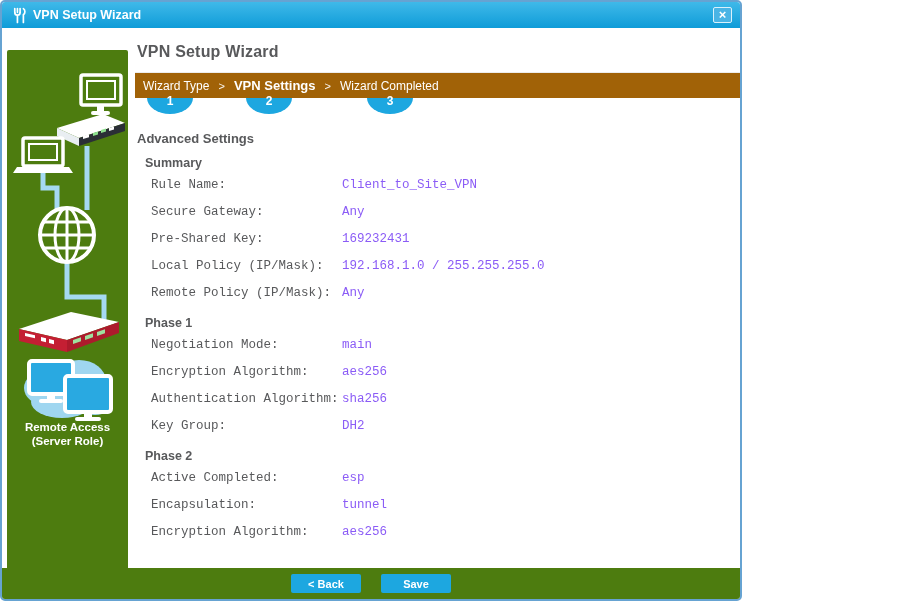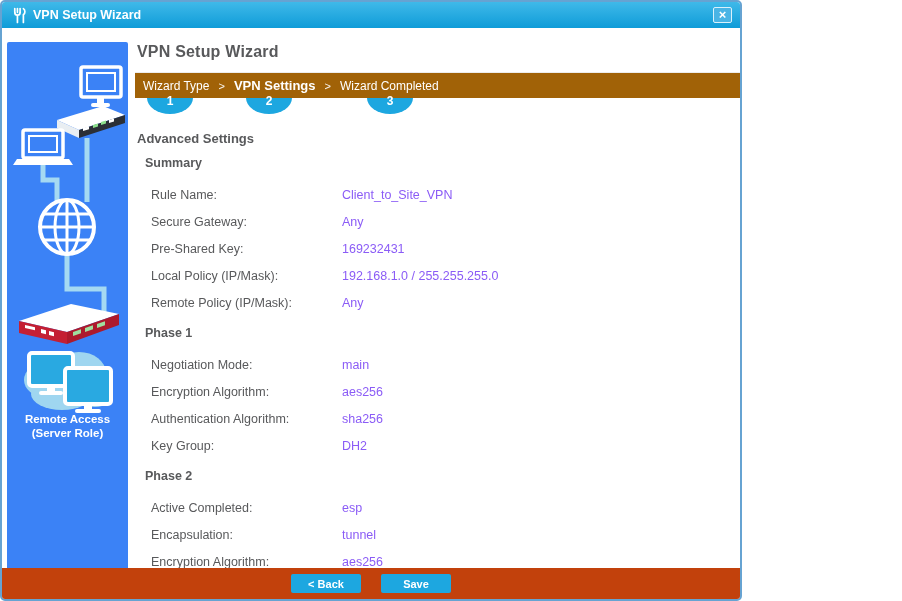--- a/index.html
+++ b/index.html
@@ -16,22 +16,22 @@
   }
   .titlebar .ticon { width:17px; height:17px; margin-right:6px; flex:0 0 auto; }
   .titlebar .ttext { font-size:12.5px; font-weight:bold; flex:1; }
   .close-btn {
     width:19px; height:16px; border:1px solid #d9f1fb; background:#49b4e5;
     color:#fff; font-size:13px; font-weight:bold; line-height:13px; text-align:center;
     border-radius:2px; cursor:pointer; user-select:none;
   }
   
   .sidebar {
-    position:absolute; left:5px; top:40px; width:121px; height:536px;
-    background:#3b82f6; border-radius:2px;
+    position:absolute; left:5px; top:48px; width:121px; height:536px;
+    background:#4d7c0f; border-radius:2px;
   }
   .sidebar svg { position:absolute; left:0; top:0; }
   .sidebar .caption {
     position:absolute; left:0; right:0; top:370px; text-align:center;
     color:#fff; font-weight:bold; font-size:11.5px; line-height:14px;
   }
   
   .main { position:absolute; left:133px; top:28px; width:713px; height:538px; overflow:hidden; background:#fff; }
   .main h1 { margin:10px 0 0 2px; font-size:16px; line-height:24px; color:#58595b; letter-spacing:.2px; }
   .crumb-wrap { margin-top:8px; border-top:1px solid #ececec; }
@@ -42,21 +42,21 @@
   .crumb-bar .sep { font-size:11px; opacity:.95; }
   .crumb-bar .step-label.active { font-weight:bold; font-size:13px; }
   .bumps { position:relative; height:17px; }
   .bump {
     position:absolute; top:0; width:46px; height:16px; background:#1da7e0;
     border-radius:0 0 50% 50% / 0 0 100% 100%; text-align:center;
   }
   .bump span { display:block; margin-top:-4px; color:#fff; font-size:12px; font-weight:bold; }
   .section-title { margin:16px 12px 0 2px; font-size:13px; font-weight:bold; color:#58595b; }
   .group-head { margin:10px 0 0 10px; font-size:12.5px; font-weight:bold; color:#58595b; }
-  .rows { margin-top:11px; }
+  .rows { margin-top:1px;font-family:Liberation Mono, monospace; }
   .row { display:flex; align-items:center; height:27px; padding-left:16px; }
   .row .lbl { width:191px; font-size:12.5px; color:#58595b; }
   .row .val { font-size:12.5px; color:#8b5cf6; }
   
   .vscroll {
     position:absolute; left:846px; top:28px; width:17px; height:537px;
     background:#f3f2f1; border:1px solid #e4e2e0;
   }
   .vscroll .arr {
     position:absolute; left:0; width:15px; height:14px; text-align:center;
@@ -72,21 +72,21 @@
     position:absolute; left:865px; top:25px; width:32px; height:540px;
     background:#daeffa; border:1px solid #36aade; border-radius:2px;
   }
   .collapse-btn {
     margin:7px auto 0; width:21px; height:20px; border:2px solid #1a93cf; border-radius:2px;
     color:#1a93cf; background:#e9f6fc; font-size:13px; font-weight:bold;
     text-align:center; line-height:17px; cursor:pointer; user-select:none;
   }
   
   .footer {
-    position:absolute; left:0; right:0; top:566px; height:31px; background:#c2410c;
+    position:absolute; left:0; right:0; top:566px; height:31px; background:#4d7c0f;
     display:flex; justify-content:center; align-items:center; gap:20px;
   }
   .btn {
     width:70px; height:19px; background:#1da7e0; color:#fff; border:none;
     font-family:"Liberation Sans", sans-serif; font-size:11px; font-weight:bold;
     border-radius:2px; cursor:pointer;
   }
 </style>
 </head>
 <body>

